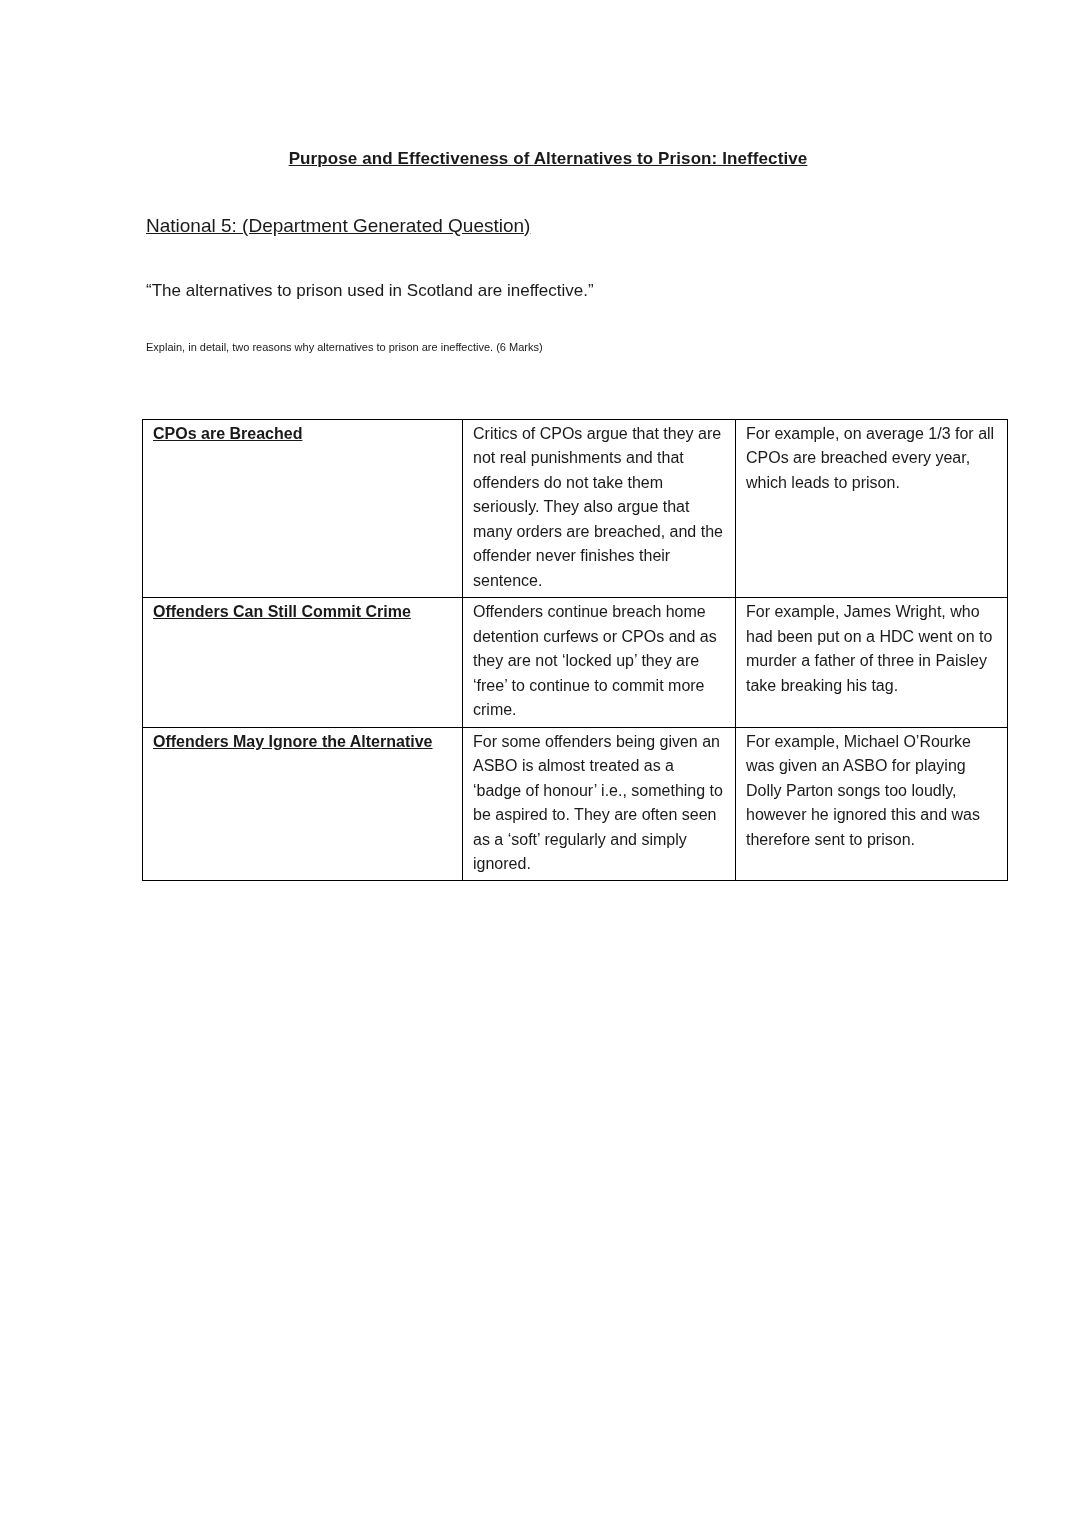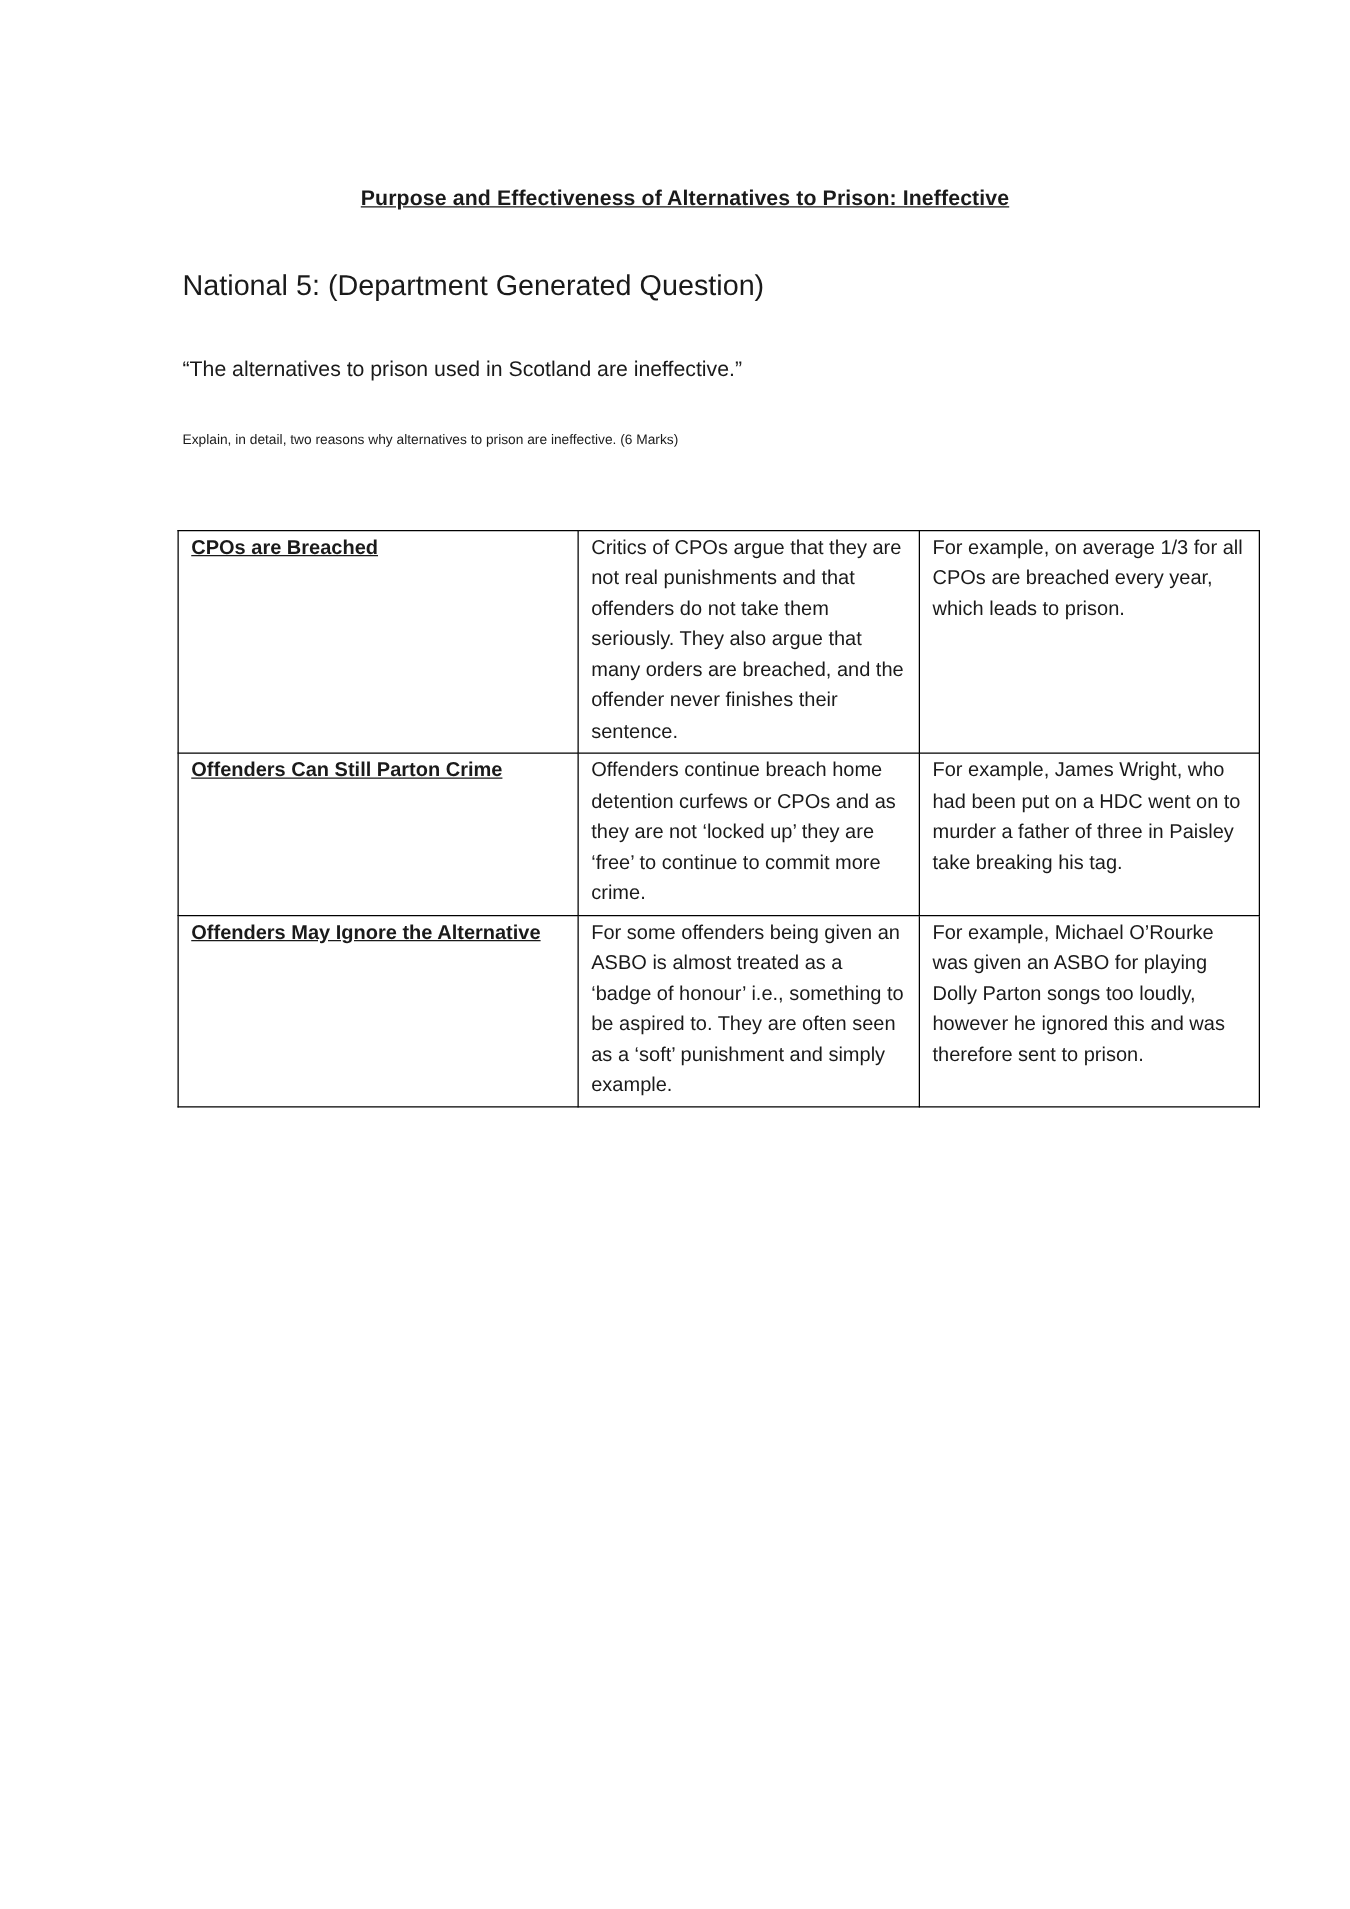--- a/index.html
+++ b/index.html
@@ -21,21 +21,22 @@
   }
   .doc-title {
     text-align: center;
     font-weight: bold;
     font-size: 17px;
     text-decoration: underline;
     margin-bottom: 38px;
     letter-spacing: 0.1px;
   }
   .doc-subtitle {
-    font-size: 23px;
+    font-size: 19px;
+    text-decoration: underline;
     margin-bottom: 32px;
   }
   .doc-quote {
     font-size: 17px;
     margin-bottom: 32px;
     margin-top: 36px;
   }
   .doc-instruction {
     font-size: 11px;
     margin-bottom: 62px;
@@ -78,26 +79,26 @@
     <div class="doc-instruction">Explain, in detail, two reasons why alternatives to prison are ineffective. (6 Marks)</div>
 
     <table class="answers">
       <tbody>
         <tr>
           <td class="col-heading">CPOs are Breached</td>
           <td class="col-explanation">Critics of CPOs argue that they are not real punishments and that offenders do not take them seriously. They also argue that many orders are breached, and the offender never finishes their sentence.</td>
           <td class="col-example">For example, on average 1/3 for all CPOs are breached every year, which leads to prison.</td>
         </tr>
         <tr>
-          <td class="col-heading">Offenders Can Still Parton Crime</td>
+          <td class="col-heading">Offenders Can Still Commit Crime</td>
           <td class="col-explanation">Offenders continue breach home detention curfews or CPOs and as they are not ‘locked up’ they are ‘free’ to continue to commit more crime.</td>
           <td class="col-example">For example, James Wright, who had been put on a HDC went on to murder a father of three in Paisley take breaking his tag.</td>
         </tr>
         <tr>
           <td class="col-heading">Offenders May Ignore the Alternative</td>
-          <td class="col-explanation">For some offenders being given an ASBO is almost treated as a ‘badge of honour’ i.e., something to be aspired to. They are often seen as a ‘soft’ punishment and simply example.</td>
+          <td class="col-explanation">For some offenders being given an ASBO is almost treated as a ‘badge of honour’ i.e., something to be aspired to. They are often seen as a ‘soft’ regularly and simply ignored.</td>
           <td class="col-example">For example, Michael O’Rourke was given an ASBO for playing Dolly Parton songs too loudly, however he ignored this and was therefore sent to prison.</td>
         </tr>
       </tbody>
     </table>
 
   </div>
 </div>
 
 </body></html>

